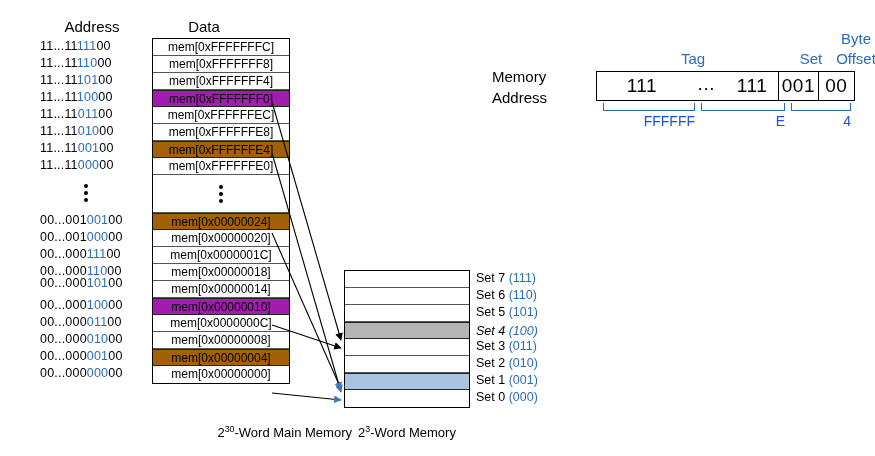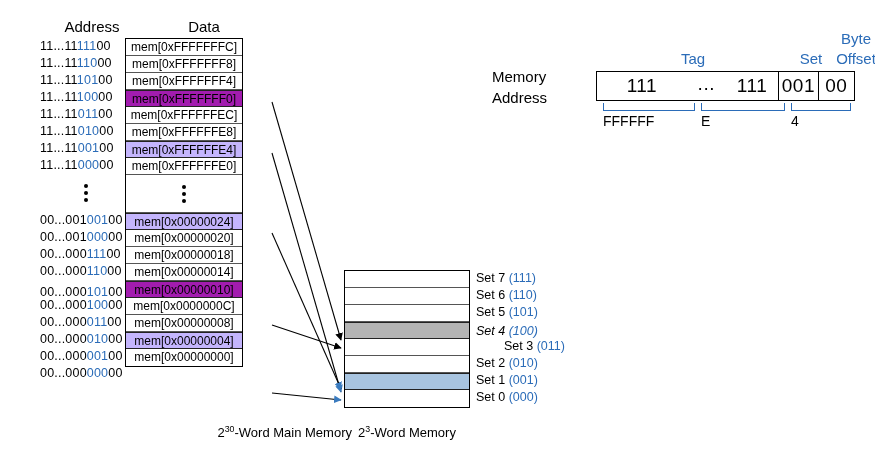--- a/index.html
+++ b/index.html
@@ -12,30 +12,30 @@
   .blue{color:#2b6cb8;}
   
   #addr-header{left:44px;top:18px;width:96px;text-align:center;font-size:15px;}
   #data-header{left:135px;top:18px;width:138px;text-align:center;font-size:15px;}
   
   .addr-label{
     left:40px;width:92px;height:17px;line-height:17px;
     text-align:left;font-size:12.5px;letter-spacing:0.2px;white-space:nowrap;
   }
   
-  #mem-table{left:125px;top:38px;width:118px;border:1.6px solid #000;box-sizing:border-box;}
+  #mem-table{left:152px;top:38px;width:138px;border:1.6px solid #000;box-sizing:border-box;}
   .mem-row{
     height:17px;line-height:16px;box-sizing:border-box;
     border-bottom:1px solid #555;
     text-align:center;font-size:12px;background:#fff;
     position:relative;
   }
   .mem-row:last-child{border-bottom:none;}
   .mem-row.gray{background:#a21caf;border-top:1.4px solid #222;border-bottom:1.4px solid #222;}
-  .mem-row.blue-fill{background:#c4b5fd;border-top:1.4px solid #222;border-bottom:1.4px solid #222;}
+  .mem-row.blue-fill{background:#a16207;border-top:1.4px solid #222;border-bottom:1.4px solid #222;}
   .mem-row.ell{height:38px;}
   
   .vdots{
     display:flex;flex-direction:column;align-items:center;justify-content:center;
     height:100%;gap:3px;
   }
   .vdots i{display:block;width:4px;height:4px;border-radius:50%;background:#000;}
   .addr-dots{left:40px;width:92px;height:38px;}
   .addr-dots .vdots{justify-content:center;}
   
@@ -75,21 +75,21 @@
   #cap-byte{left:828px;top:30px;width:56px;}
   #cap-offset{left:828px;top:50px;width:56px;}
   
   .bracket{
     position:absolute;height:8px;box-sizing:border-box;
     border:1.6px solid #2b6cb8;border-top:none;
   }
   #brk-1{left:603px;top:103px;width:92px;}
   #brk-2{left:701px;top:103px;width:84px;}
   #brk-3{left:791px;top:103px;width:60px;}
-  .hexlabel{font-size:14px;color:#000000;text-align:left;}
+  .hexlabel{font-size:14px;color:#1d4ed8;text-align:right;}
   #hex-1{left:603px;top:113px;width:92px;}
   #hex-2{left:701px;top:113px;width:84px;}
   #hex-3{left:791px;top:113px;width:60px;}
   
   #arrows{left:0;top:0;width:875px;height:456px;pointer-events:none;}
 </style>
 </head>
 <body>
 
 <div class="abs" id="addr-header">Address</div>
@@ -110,21 +110,21 @@
       <i></i>
       <i></i>
       <i></i>
     </span>
 </div>
 <div id="addr-labels-lower">
     <div class="abs addr-label" style="top: 212px;"><span>00...001</span><span class="blue">001</span><span>00</span></div>
     <div class="abs addr-label" style="top: 229px;"><span>00...001</span><span class="blue">000</span><span>00</span></div>
     <div class="abs addr-label" style="top: 246px;"><span>00...000</span><span class="blue">111</span><span>00</span></div>
     <div class="abs addr-label" style="top: 263px;"><span>00...000</span><span class="blue">110</span><span>00</span></div>
-    <div class="abs addr-label" style="top: 284px;"><span>00...000</span><span class="blue">101</span><span>00</span></div>
+    <div class="abs addr-label" style="top: 275px;"><span>00...000</span><span class="blue">101</span><span>00</span></div>
     <div class="abs addr-label" style="top: 297px;"><span>00...000</span><span class="blue">100</span><span>00</span></div>
     <div class="abs addr-label" style="top: 314px;"><span>00...000</span><span class="blue">011</span><span>00</span></div>
     <div class="abs addr-label" style="top: 331px;"><span>00...000</span><span class="blue">010</span><span>00</span></div>
     <div class="abs addr-label" style="top: 348px;"><span>00...000</span><span class="blue">001</span><span>00</span></div>
     <div class="abs addr-label" style="top: 365px;"><span>00...000</span><span class="blue">000</span><span>00</span></div>
   </div>
 
 <div class="abs" id="mem-table">
     <div class="mem-row">mem[0xFFFFFFFC]</div>
     <div class="mem-row">mem[0xFFFFFFF8]</div>
@@ -136,20 +136,21 @@
     <div class="mem-row">mem[0xFFFFFFE0]</div>
     <div class="mem-row ell">
       <span class="vdots">
         <i></i>
         <i></i>
         <i></i>
       </span>
     </div>
     <div class="mem-row blue-fill">mem[0x00000024]</div>
     <div class="mem-row">mem[0x00000020]</div>
+    <div class="mem-row">mem[0x0000001C]</div>
     <div class="mem-row">mem[0x00000018]</div>
     <div class="mem-row">mem[0x00000014]</div>
     <div class="mem-row gray">mem[0x00000010]</div>
     <div class="mem-row">mem[0x0000000C]</div>
     <div class="mem-row">mem[0x00000008]</div>
     <div class="mem-row blue-fill">mem[0x00000004]</div>
     <div class="mem-row">mem[0x00000000]</div>
   </div>
 
 <div class="abs" id="cache-table">
@@ -160,21 +161,21 @@
     <div class="cache-row"></div>
     <div class="cache-row"></div>
     <div class="cache-row blue-fill"></div>
     <div class="cache-row"></div>
   </div>
 <div id="set-labels">
     <div class="abs set-label" style="top: 270px;"><span>Set 7 </span><span class="blue">(111)</span></div>
     <div class="abs set-label" style="top: 287px;"><span>Set 6 </span><span class="blue">(110)</span></div>
     <div class="abs set-label" style="top: 304px;"><span>Set 5 </span><span class="blue">(101)</span></div>
     <div class="abs set-label" style="top: 323px; font-style: italic;"><span>Set 4 </span><span class="blue">(100)</span></div>
-    <div class="abs set-label" style="top: 338px; margin-left: 28px;"><span>Set 3 </span><span class="blue">(011)</span></div>
+    <div class="abs set-label" style="top: 338px;"><span>Set 3 </span><span class="blue">(011)</span></div>
     <div class="abs set-label" style="top: 355px;"><span>Set 2 </span><span class="blue">(010)</span></div>
     <div class="abs set-label" style="top: 372px;"><span>Set 1 </span><span class="blue">(001)</span></div>
     <div class="abs set-label" style="top: 389px;"><span>Set 0 </span><span class="blue">(000)</span></div>
   </div>
 
 <div class="abs caption" id="mem-caption">
   <span>2</span><sup>30</sup><span>-Word Main Memory</span>
 </div>
 <div class="abs caption" id="cache-caption">
   <span>2</span><sup>3</sup><span>-Word Memory</span>

